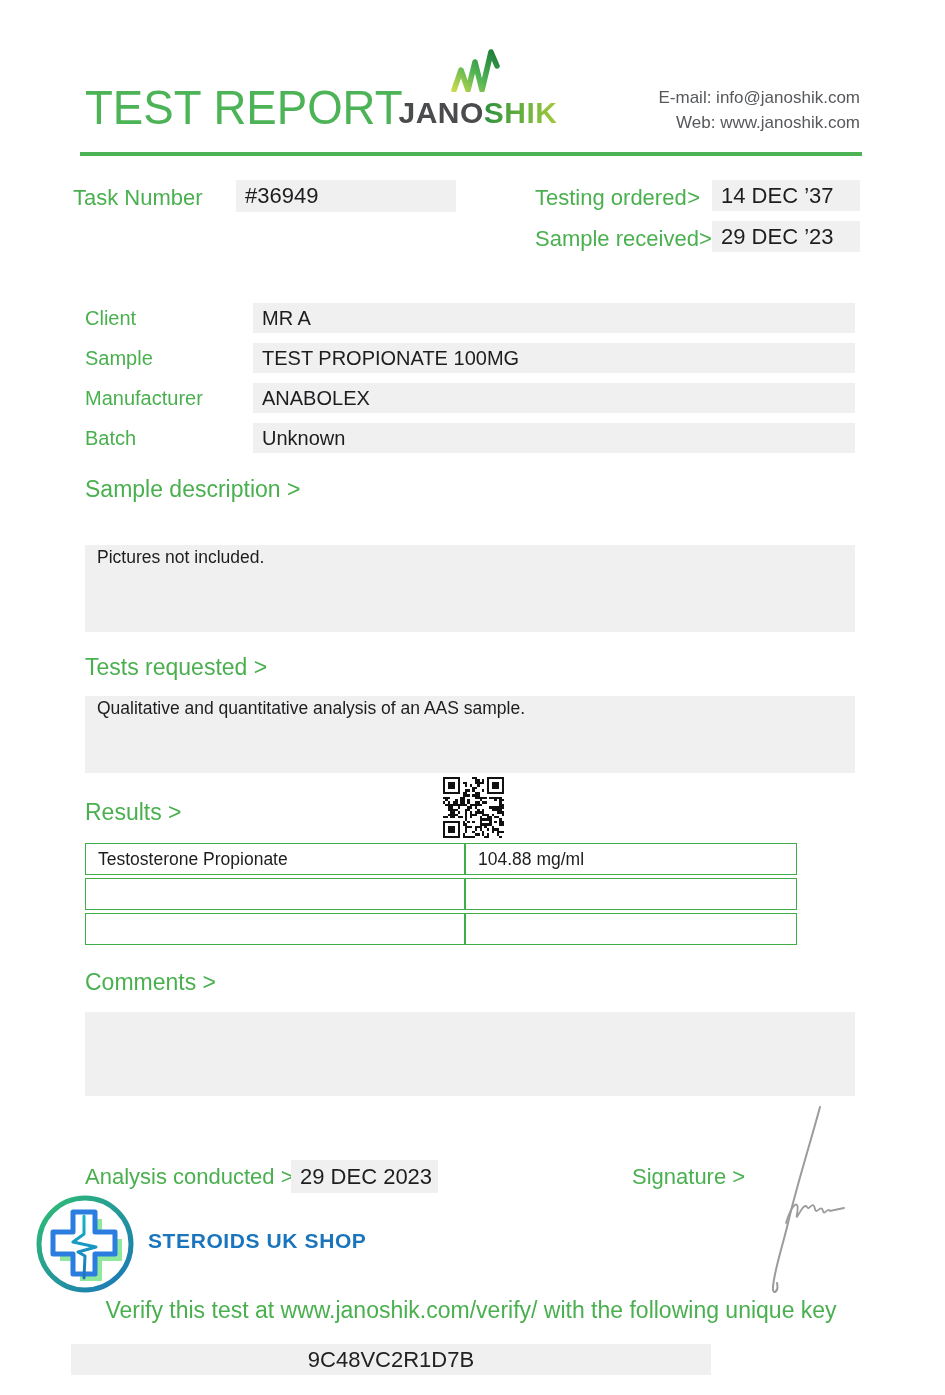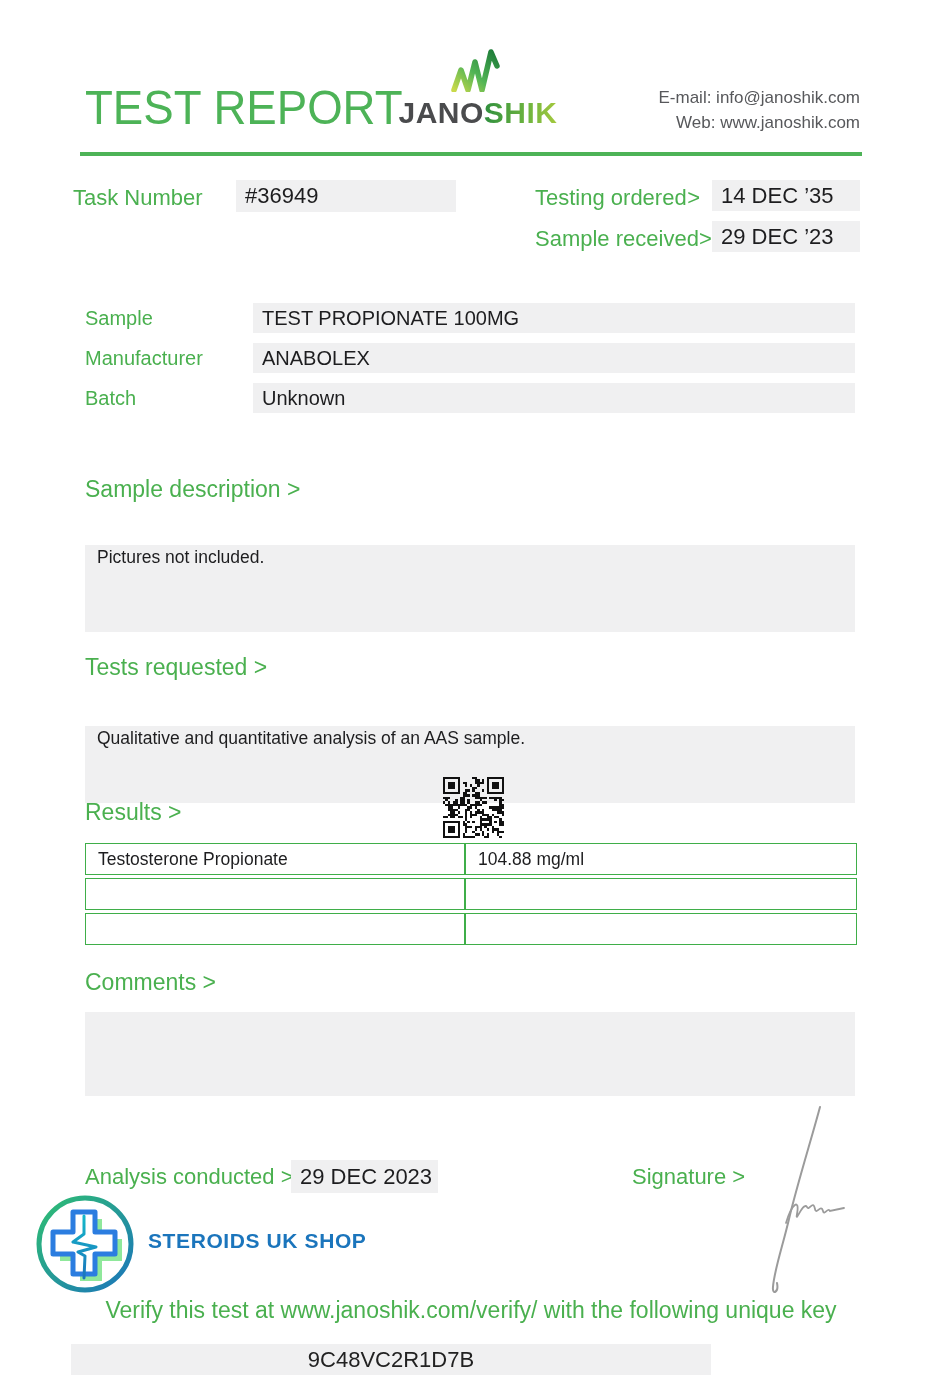--- a/index.html
+++ b/index.html
@@ -50,29 +50,29 @@
   .info-row { display:flex; align-items:center; height:30px; }
   .info-label { width:168px; color:#4ab04f; font-size:20px; }
   .info-value { flex:1; height:30px; background:#f0f0f1; display:flex; align-items:center;
     padding-left:9px; font-size:20px; }
 
   
   .section-heading { color:#4ab04f; font-size:23px; white-space:nowrap; }
   .h-sample-desc { left:85px; top:476px; }
   .box-sample-desc { left:85px; top:545px; width:770px; height:87px; }
   .h-tests { left:85px; top:654px; }
-  .box-tests { left:85px; top:696px; width:770px; height:77px;margin-top:30px; }
+  .box-tests { left:85px; top:696px; width:770px; height:77px; }
   .gray-box { background:#f0f0f1; font-size:17.5px; padding:2px 12px; color:#1d1d1f; }
   .h-results { left:85px; top:799px; }
   .qr { left:443px; top:777px; width:61px; height:61px; }
   .h-comments { left:85px; top:969px; }
   .box-comments { left:85px; top:1012px; width:770px; height:84px; }
 
   
-  .results-table { left:85px; top:843px; width:772px; display:grid;
+  .results-table { left:85px; top:843px; width:712px; display:grid;
     grid-template-columns:380px 1fr; gap:3px 0px; }
   .results-table .cell {
     border:1.5px solid #3fae49; height:32px; display:flex; align-items:center;
     padding-left:12px; font-size:17.5px; background:#fff;
   }
   .results-table .cell.left { border-right-width:1px; }
   .results-table .cell.right { border-left-width:1px; }
 
   
   .analysis-label { left:85px; top:1164px; }
@@ -121,32 +121,36 @@
 
   <div class="abs green-label task-label">Task Number</div>
   <div class="abs value-box task-value">#36949</div>
 
   <div class="abs dates">
     <div class="date-row">
       <span class="date-label green-label" style="font-size:22px;">
         <span>Testing ordered</span>
         <span>&gt;</span>
       </span>
-      <span class="date-value">14 DEC ’35</span>
+      <span class="date-value">14 DEC ’37</span>
     </div>
     <div class="date-row">
       <span class="date-label green-label" style="font-size:22px;">
         <span>Sample received</span>
         <span>&gt;</span>
       </span>
       <span class="date-value">29 DEC ’23</span>
     </div>
   </div>
 
   <div class="abs info-rows">
+    <div class="info-row">
+      <span class="info-label">Client</span>
+      <span class="info-value">MR A</span>
+    </div>
     <div class="info-row">
       <span class="info-label">Sample</span>
       <span class="info-value">TEST PROPIONATE 100MG</span>
     </div>
     <div class="info-row">
       <span class="info-label">Manufacturer</span>
       <span class="info-value">ANABOLEX</span>
     </div>
     <div class="info-row">
       <span class="info-label">Batch</span>

